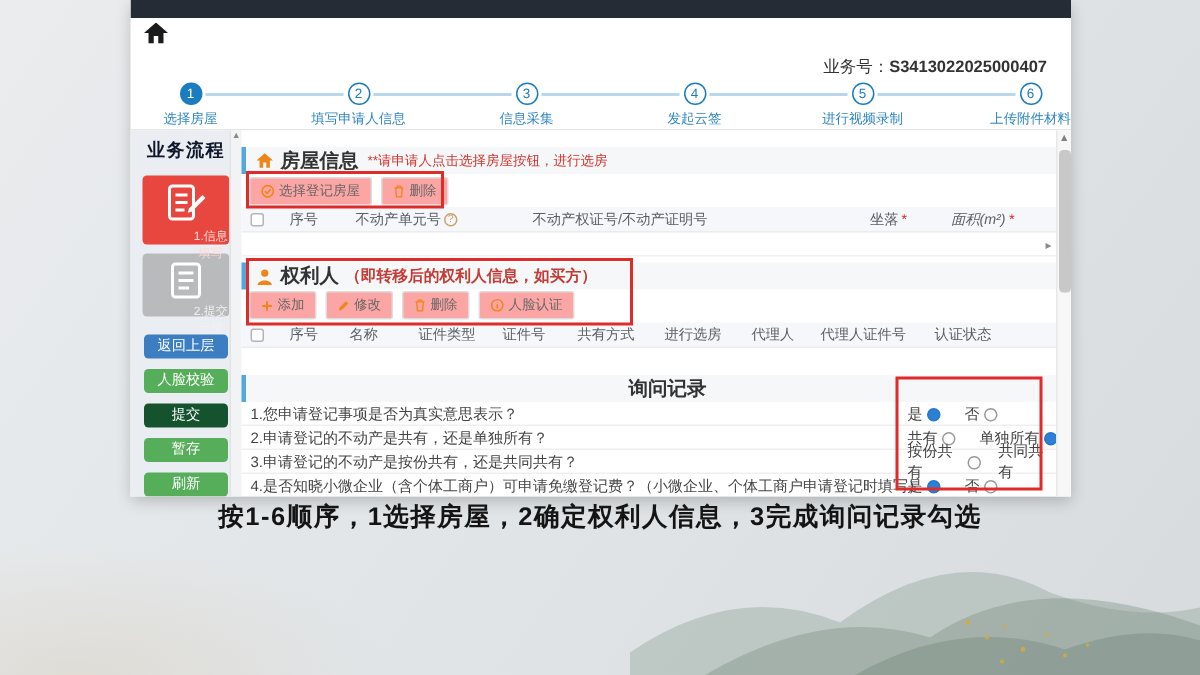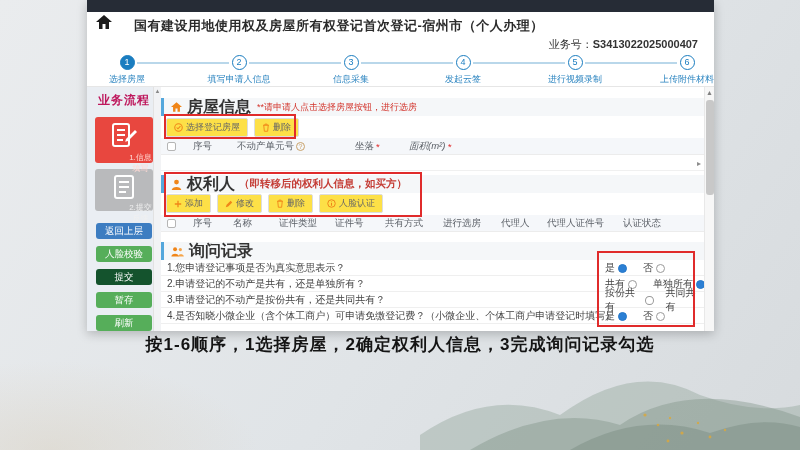--- a/index.html
+++ b/index.html
@@ -29,44 +29,44 @@
                  color:#1a7dc0; background:#fff; font-size:9px; margin:0 auto; }
   .step-circle.on { background:#1a7dc0; color:#fff; }
   .step-label { margin-top:3px; font-size:9px; color:#2e86c1; white-space:nowrap; }
   .step-line { position:absolute; top:8px; height:2px; background:#b9d7ea; }
 
   
   .content { position:absolute; top:86px; left:0; right:0; bottom:0; display:flex; border-top:1px solid #e6e6e6; }
 
   
   .sidebar { width:74px; background:#eaeef3; position:relative; flex:none; }
-  .sb-title { font-size:12px; font-weight:bold; color:#be185d; text-align:center; padding:5px 0 4px; letter-spacing:1px; }
+  .sb-title { font-size:12px; font-weight:bold; color:#0f172a; text-align:center; padding:5px 0 4px; letter-spacing:1px; }
   .sb-card { width:58px; height:46px; margin:4px auto 6px; border-radius:3px; text-align:center; padding-top:5px; cursor:pointer; }
   .sb-card.red { background:#e8473f; }
   .sb-card.gray { background:#b9babc; height:42px; }
   .sb-card .lbl { font-size:8px; margin-top:2px;padding-left:33px; }
   .sb-card.red .lbl { color:#ffd9d4; }
   .sb-card.gray .lbl { color:#f0f0f0; }
   .sb-btn { display:block; width:56px; height:16px; margin:7px auto 0; border:none; border-radius:3px;
             font-size:9.5px; color:#fff; line-height:16px; text-align:center; cursor:pointer;
             font-family:"Liberation Sans","DejaVu Sans",sans-serif; }
   .sb-btn.blue { background:#3d7dc1; margin-top:12px; }
   .sb-btn.green { background:#56ae5a; }
   .sb-btn.orange { background:#14532d; }
   .sb-scroll { position:absolute; right:0; top:0; width:8px; height:100%; background:#f2f3f5; border-left:1px solid #e2e2e2; }
   .sb-scroll .arrow { font-size:6px; color:#888; text-align:center; line-height:9px; cursor:pointer; }
 
   
   .main { flex:1; position:relative; background:#fff; }
   .sec-header { display:flex; align-items:center; height:18px; background:#f5f7f9; border-left:3px solid #54a7dc; padding-left:7px; }
-  .sec-title { font-size:16px; font-weight:bold; color:#333; margin-left:5px; }
+  .sec-title { font-size:13px; font-weight:bold; color:#333; margin-left:5px; }
   .sec-note { font-size:9px; color:#d3342c; margin-left:6px; }
   .sec-note.owner { font-size:10.5px; font-weight:bold; color:#c43c35; margin-left:4px; }
   .toolbar { display:flex; align-items:center; padding:4px 0 3px 5px; height:22px; }
-  .tool-btn { display:inline-flex; align-items:center; gap:3px; border:1px solid #ddd; background:#fde047; border-radius:2px;
+  .tool-btn { display:inline-flex; align-items:center; gap:3px; border:1px solid #ddd; background:#fca5a5; border-radius:2px;
               font-size:9px; color:#666; padding:2px 7px; margin-right:6px; cursor:pointer;
               font-family:"Liberation Sans","DejaVu Sans",sans-serif; }
   .thead { display:flex; align-items:center; height:17px; background:#f5f7fa; font-size:9.5px; color:#5a5f66;
            padding-left:6px; border-bottom:1px solid #ececec; }
   .thead .cell { flex:none; display:flex; align-items:center; gap:2px; }
   .mark { color:#e02b2b; }
   .cbx { width:9px; height:9px; border:1px solid #b5b5b5; border-radius:2px; background:#fff; cursor:pointer; }
   .empty-row { height:16px; border-bottom:1px solid #f0f0f0; }
   .help-ic { width:9px; height:9px; border-radius:50%; border:1px solid #c9a26a; color:#c9a26a; font-size:7px;
              line-height:8px; text-align:center; cursor:pointer; }
@@ -117,21 +117,20 @@
 
 <div class="window">
   <div class="navybar"></div>
 
   <div class="titlebar">
     <span class="home-ic">
       <svg width="16" height="14" viewBox="0 0 16 14">
           <path d="M8 0 L16 7 H13 V14 H9.5 V9 H6.5 V14 H3 V7 H0 Z" fill="#1b1b1b"></path>
         </svg>
     </span>
-    <span class="win-title">国有建设用地使用权及房屋所有权登记首次登记-宿州市（个人办理）</span>
   </div>
 
   <div class="bizrow"><span>业务号：</span><b>S3413022025000407</b></div>
 
   <div class="stepper">
     <div class="step-line" style="left:50px; width:92px;"></div>
     <div class="step-line" style="left:162px; width:92px;"></div>
     <div class="step-line" style="left:274px; width:92px;"></div>
     <div class="step-line" style="left:386px; width:92px;"></div>
     <div class="step-line" style="left:498px; width:92px;"></div>
@@ -228,20 +227,23 @@
         <span class="cell" style="width:26px;">
             <span class="cbx"></span>
           </span>
         <span class="cell" style="width:44px;">
             <span>序号</span>
           </span>
         <span class="cell" style="width:118px;">
             <span>不动产单元号</span>
             <span class="help-ic">?</span>
           </span>
+        <span class="cell" style="width:225px;">
+            <span>不动产权证号/不动产证明号</span>
+          </span>
         <span class="cell" style="width:54px;">
             <span>坐落</span>
             <span class="mark">*</span>
           </span>
         <span class="cell" style="width:64px;font-style:italic;">
             <span>面积(m²)</span>
             <span class="mark">*</span>
           </span>
       </div>
       <div class="empty-row"></div>
@@ -311,21 +313,21 @@
           </span>
         <span class="cell" style="width:76px;">
             <span>代理人证件号</span>
           </span>
         <span class="cell" style="width:70px;">
             <span>认证状态</span>
           </span>
       </div>
       <div style="height:8px;"></div>
 
-      <div class="sec-header" style="margin-top:2px;">
+      <div class="sec-header" style="margin-top:10px;flex-direction:column;">
         <svg width="13" height="11" viewBox="0 0 16 12">
           <circle cx="5" cy="3.2" r="2.4" fill="#f08519"></circle>
             <path d="M0.5 12 C1 7.8 9 7.8 9.5 12 Z" fill="#f08519"></path>
           <circle cx="11.5" cy="3.6" r="2" fill="#f5a54a"></circle>
             <path d="M8.5 12 C9 8.6 15.4 8.6 15.8 12 Z" fill="#f5a54a"></path>
           </svg>
         <span class="sec-title">询问记录</span>
       </div>
 
       <div class="q-row">

